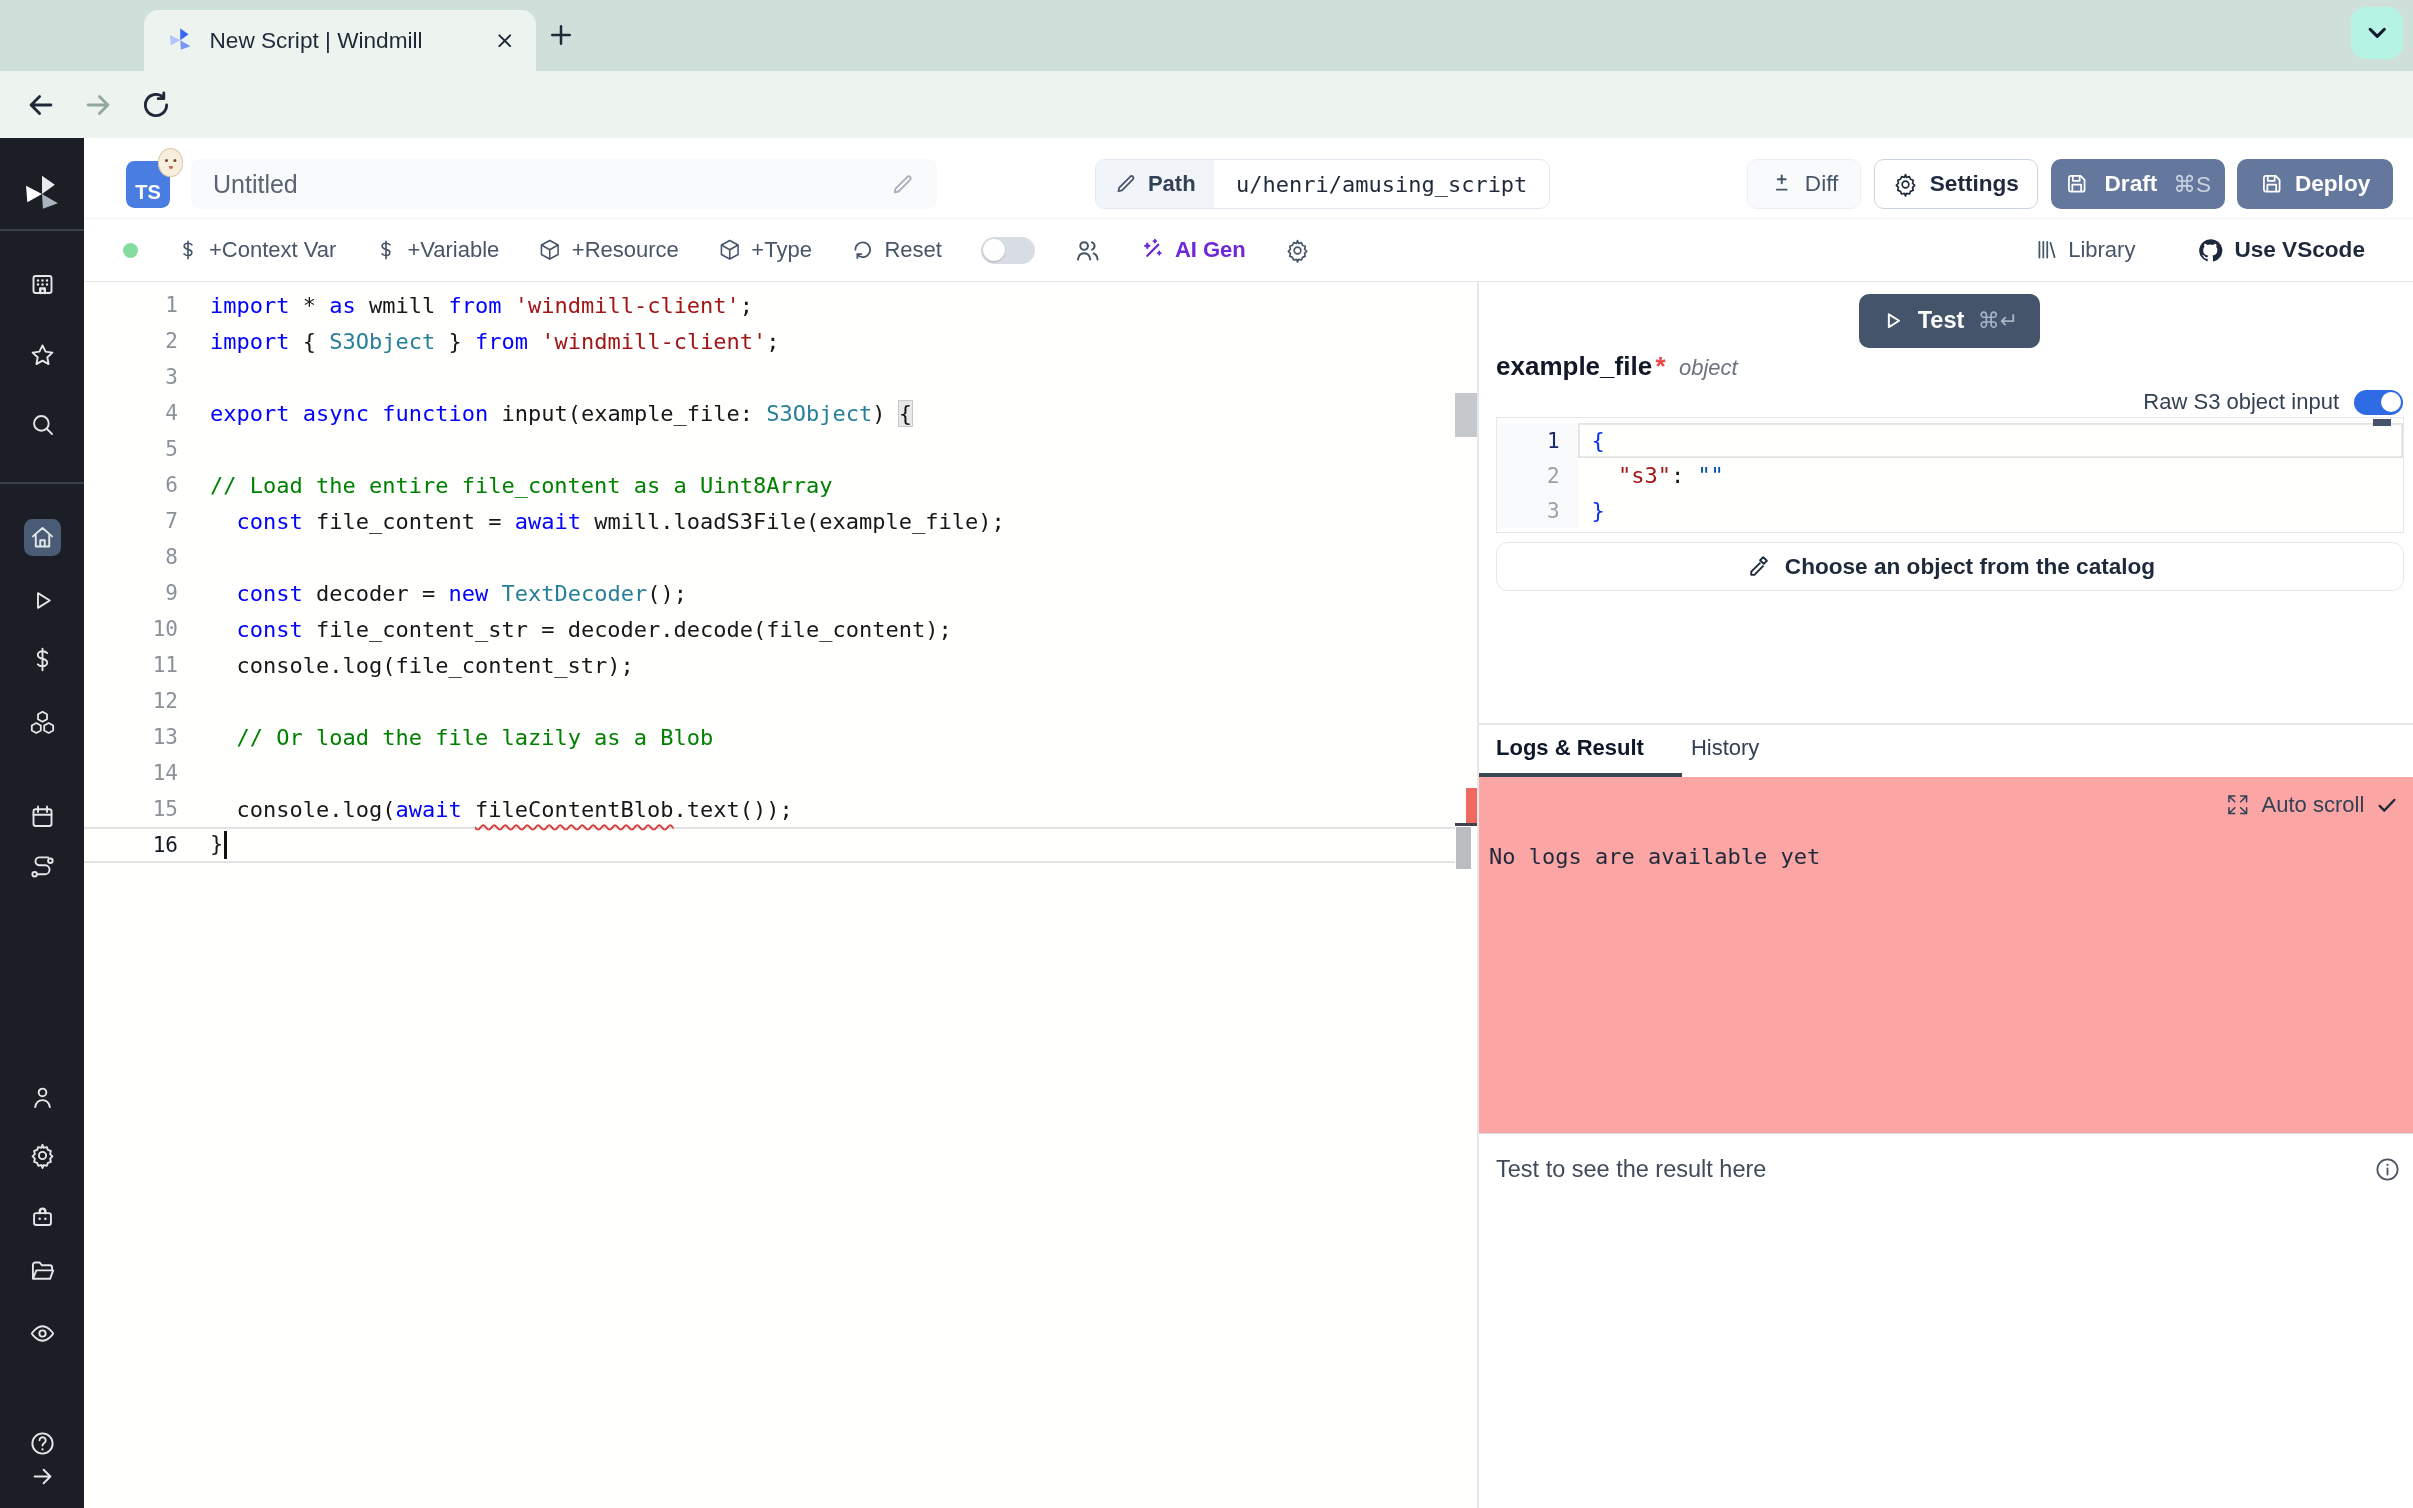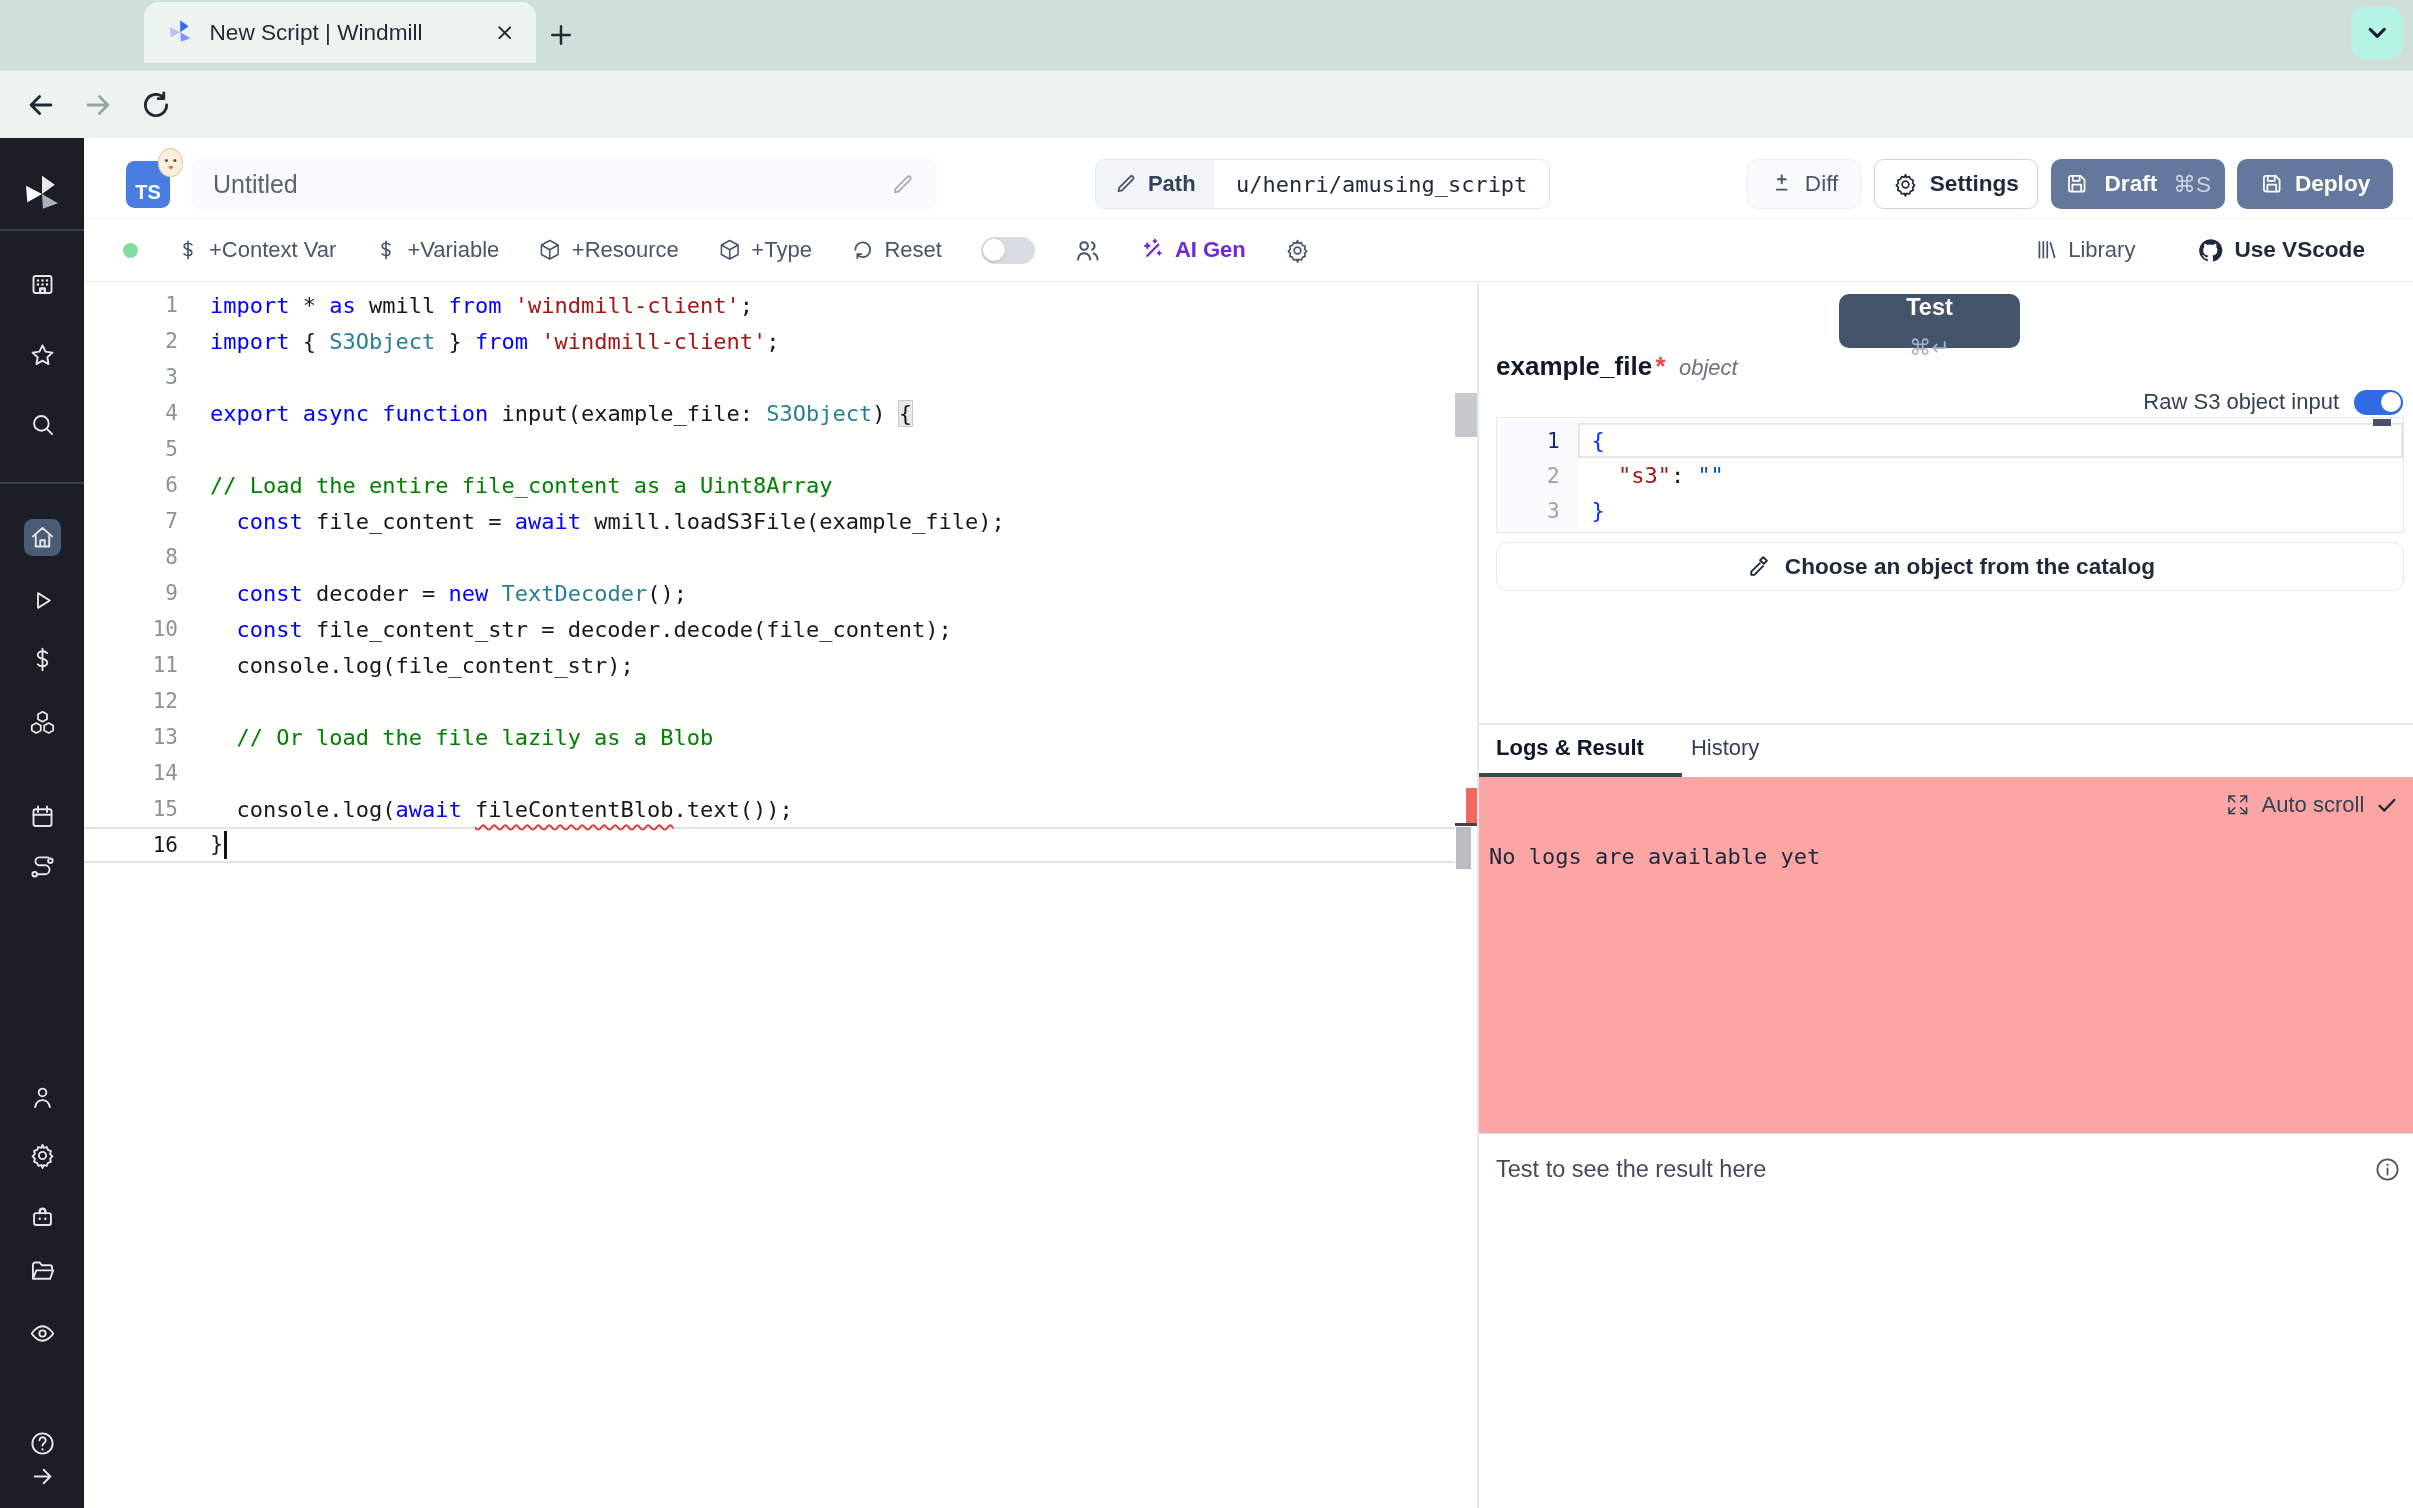--- a/index.html
+++ b/index.html
@@ -3,21 +3,21 @@
 <meta charset="utf-8">
 <style>
   * { margin:0; padding:0; box-sizing:border-box; }
   html,body { width:2413px; height:1508px; overflow:hidden; background:#fff;
     font-family:"Liberation Sans", sans-serif; }
   .screen { position:relative; width:2413px; height:1508px; }
   svg.ic { display:block; }
 
   
   .tabstrip { position:absolute; left:0; top:0; width:2413px; height:71px; background:#cfe0da; }
-  .tab { position:absolute; left:144px; top:2px; width:392px; height:61px; background:#edf4f0;
+  .tab { position:absolute; left:144px; top:10px; width:392px; height:61px; background:#edf4f0;
     border-radius:15px 15px 0 0; display:flex; align-items:center; padding:0 20px 0 22px; gap:15px; }
   .tab-title { font-size:22.6px; color:#1f2937; flex:1; white-space:nowrap; overflow:hidden; }
   .newtab { position:absolute; left:546px; top:20px; color:#1f2937; }
   .chevbtn { position:absolute; left:2351px; top:6.7px; width:52px; height:52px; border-radius:15px;
     background:#b5f4e4; display:flex; align-items:center; justify-content:center; color:#0f1b2d; }
   .urlrow { position:absolute; left:0; top:71px; width:2413px; height:67px; background:#edf4f0;
     display:flex; align-items:center; }
   .navic { color:#1f2937; margin-left:23.5px; }
   .navic.dis { color:#94a79f; }
   .urlfield { position:absolute; left:205px; top:79px; width:1971px; height:52px; border-radius:26px;
@@ -93,22 +93,22 @@
   .tok-cursor { display:inline-block; width:2.5px; height:28.5px; background:#111; vertical-align:middle; margin-left:0.8px; }
   .sb-lane { position:absolute; right:0; top:0; width:22.6px; height:1227px; }
   .lane-thumb1 { position:absolute; left:0; top:111px; width:22.6px; height:44px; background:#c6c9cb; }
   .lane-red { position:absolute; right:0; top:506px; width:11.7px; height:37px; background:#ee6a5e; }
   .lane-cursor { position:absolute; left:0; top:541px; width:22.6px; height:3.4px; background:#3d444d; }
   .lane-thumb2 { position:absolute; left:0.8px; top:545px; width:15px; height:42px; background:#b9bdbf; }
   .main-div { position:absolute; left:1477px; top:282px; width:1.7px; height:1227px; background:#e5e7eb; }
 
   
   .rpanel { position:absolute; left:1479px; top:282px; width:934px; height:1227px; background:#fff; }
-  .testbtn { position:absolute; left:360px; top:11.7px; width:181px; height:54px; background:#44546b;
-    border-radius:10px; display:flex; align-items:center; justify-content:center; gap:13.4px; color:#fff;flex-direction:column; }
+  .testbtn { position:absolute; left:380px; top:11.7px; width:181px; height:54px; background:#44546b;
+    border-radius:10px; display:flex; align-items:center; justify-content:center; gap:13.4px; color:#fff; }
   .testbtn .lbl { font-size:23.5px; font-weight:bold; }
   .testbtn .sc { font-size:22px; color:#a9b5c6; }
   .argrow { position:absolute; left:17px; top:69px; display:flex; align-items:baseline; gap:13.4px; }
   .argname { font-size:26px; font-weight:bold; color:#111827; }
   .argreq { color:#ef4444; font-size:26px; font-weight:bold; }
   .argtype { font-size:22px; font-style:italic; color:#6b7280; }
   .rawrow { position:absolute; right:10px; top:107px; display:flex; align-items:center; gap:15px; }
   .rawlbl { font-size:22px; color:#334155; }
   .toggle-on { width:49px; height:25px; border-radius:12.6px; background:#2e6be5; position:relative; }
   .toggle-on:before { content:""; position:absolute; right:2.5px; top:2.5px; width:20px; height:20px; border-radius:10px; background:#fff; }

